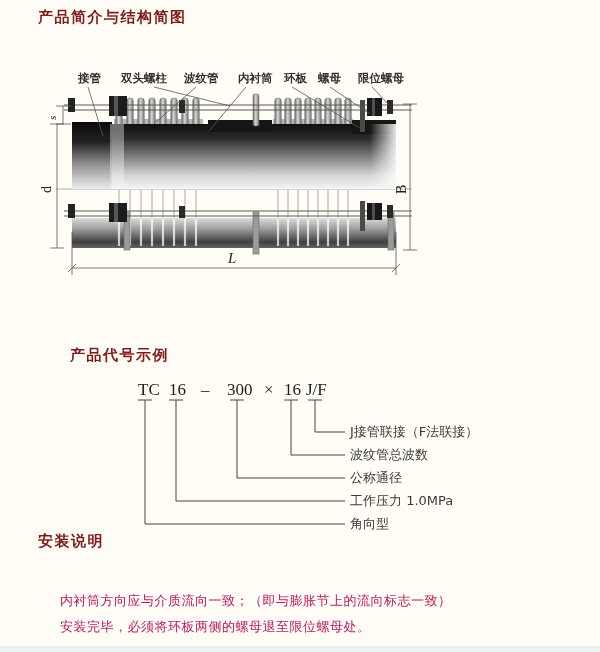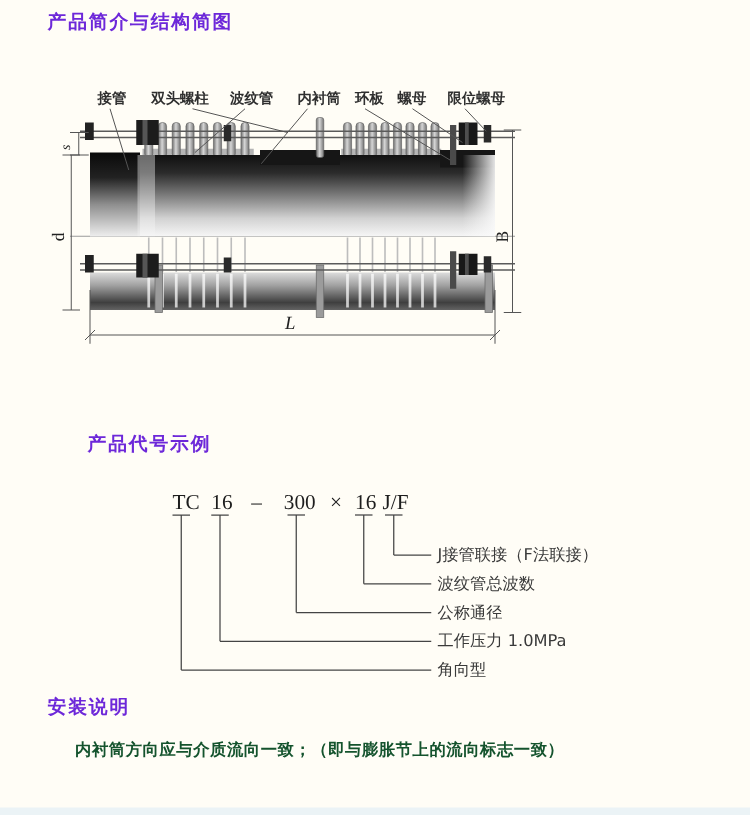--- a/index.html
+++ b/index.html
@@ -1,26 +1,26 @@
 <!DOCTYPE html>
 <html><head>
 <meta charset="utf-8">
 <style>
   html,body{margin:0;padding:0;}
   body{font-family:"DejaVu Sans","Liberation Sans",sans-serif;background:#ffffff;}
   #page{position:relative;width:600px;height:652px;background:#fffdf6;overflow:hidden;}
   .sec-title{position:absolute;left:38px;font-size:15px;font-weight:bold;
-             letter-spacing:1.5px;color:#6d28d9;}
+             letter-spacing:1.5px;color:#7f1d1d;}
   #title-intro{top:8px;}
   #title-code{top:346px;margin-left:32px;}
-  #title-install{top:556px;}
+  #title-install{top:532px;}
   #diagram-wrap{position:absolute;left:40px;top:62px;width:430px;height:245px;}
-  #code-wrap{position:absolute;left:118px;top:388px;width:420px;height:168px;}
+  #code-wrap{position:absolute;left:118px;top:376px;width:420px;height:168px;}
   #install-notes{position:absolute;left:60px;top:588px;width:500px;
-                 font-size:13px;font-weight:bold;color:#14532d;line-height:26px;
+                 font-size:13px;font-weight:normal;color:#be185d;line-height:26px;
                  letter-spacing:0.5px;}
   .part-label{font-size:11.5px;font-weight:bold;fill:#2f2f2f;
               font-family:"DejaVu Sans","Liberation Sans",sans-serif;}
   .dim-label{font-family:"Liberation Serif","DejaVu Serif",serif;fill:#222;}
   .code-txt{font-family:"Liberation Serif","DejaVu Serif",serif;font-size:17px;fill:#1d1d1d;}
   .callout-txt{font-size:13px;font-weight:500;fill:#3a3a3a;
                font-family:"DejaVu Sans","Liberation Sans",sans-serif;}
   .hairline{stroke:#555;stroke-width:0.8;fill:none;}
   #footer-strip{position:absolute;left:0;bottom:0;width:600px;height:6px;background:#ebf3f6;}
 </style>
@@ -237,16 +237,17 @@
       <text class="callout-txt" x="232" y="106">公称通径</text>
       <text class="callout-txt" x="232" y="129">工作压力 1.0MPa</text>
       <text class="callout-txt" x="232" y="152">角向型</text>
     </svg>
   </div>
 
   <div id="title-install" class="sec-title">安装说明</div>
 
   <div id="install-notes">
     <div>内衬筒方向应与介质流向一致；（即与膨胀节上的流向标志一致）</div>
+    <div>安装完毕，必须将环板两侧的螺母退至限位螺母处。</div>
   </div>
 
   <div id="footer-strip"></div>
 </div>
 
 </body></html>

